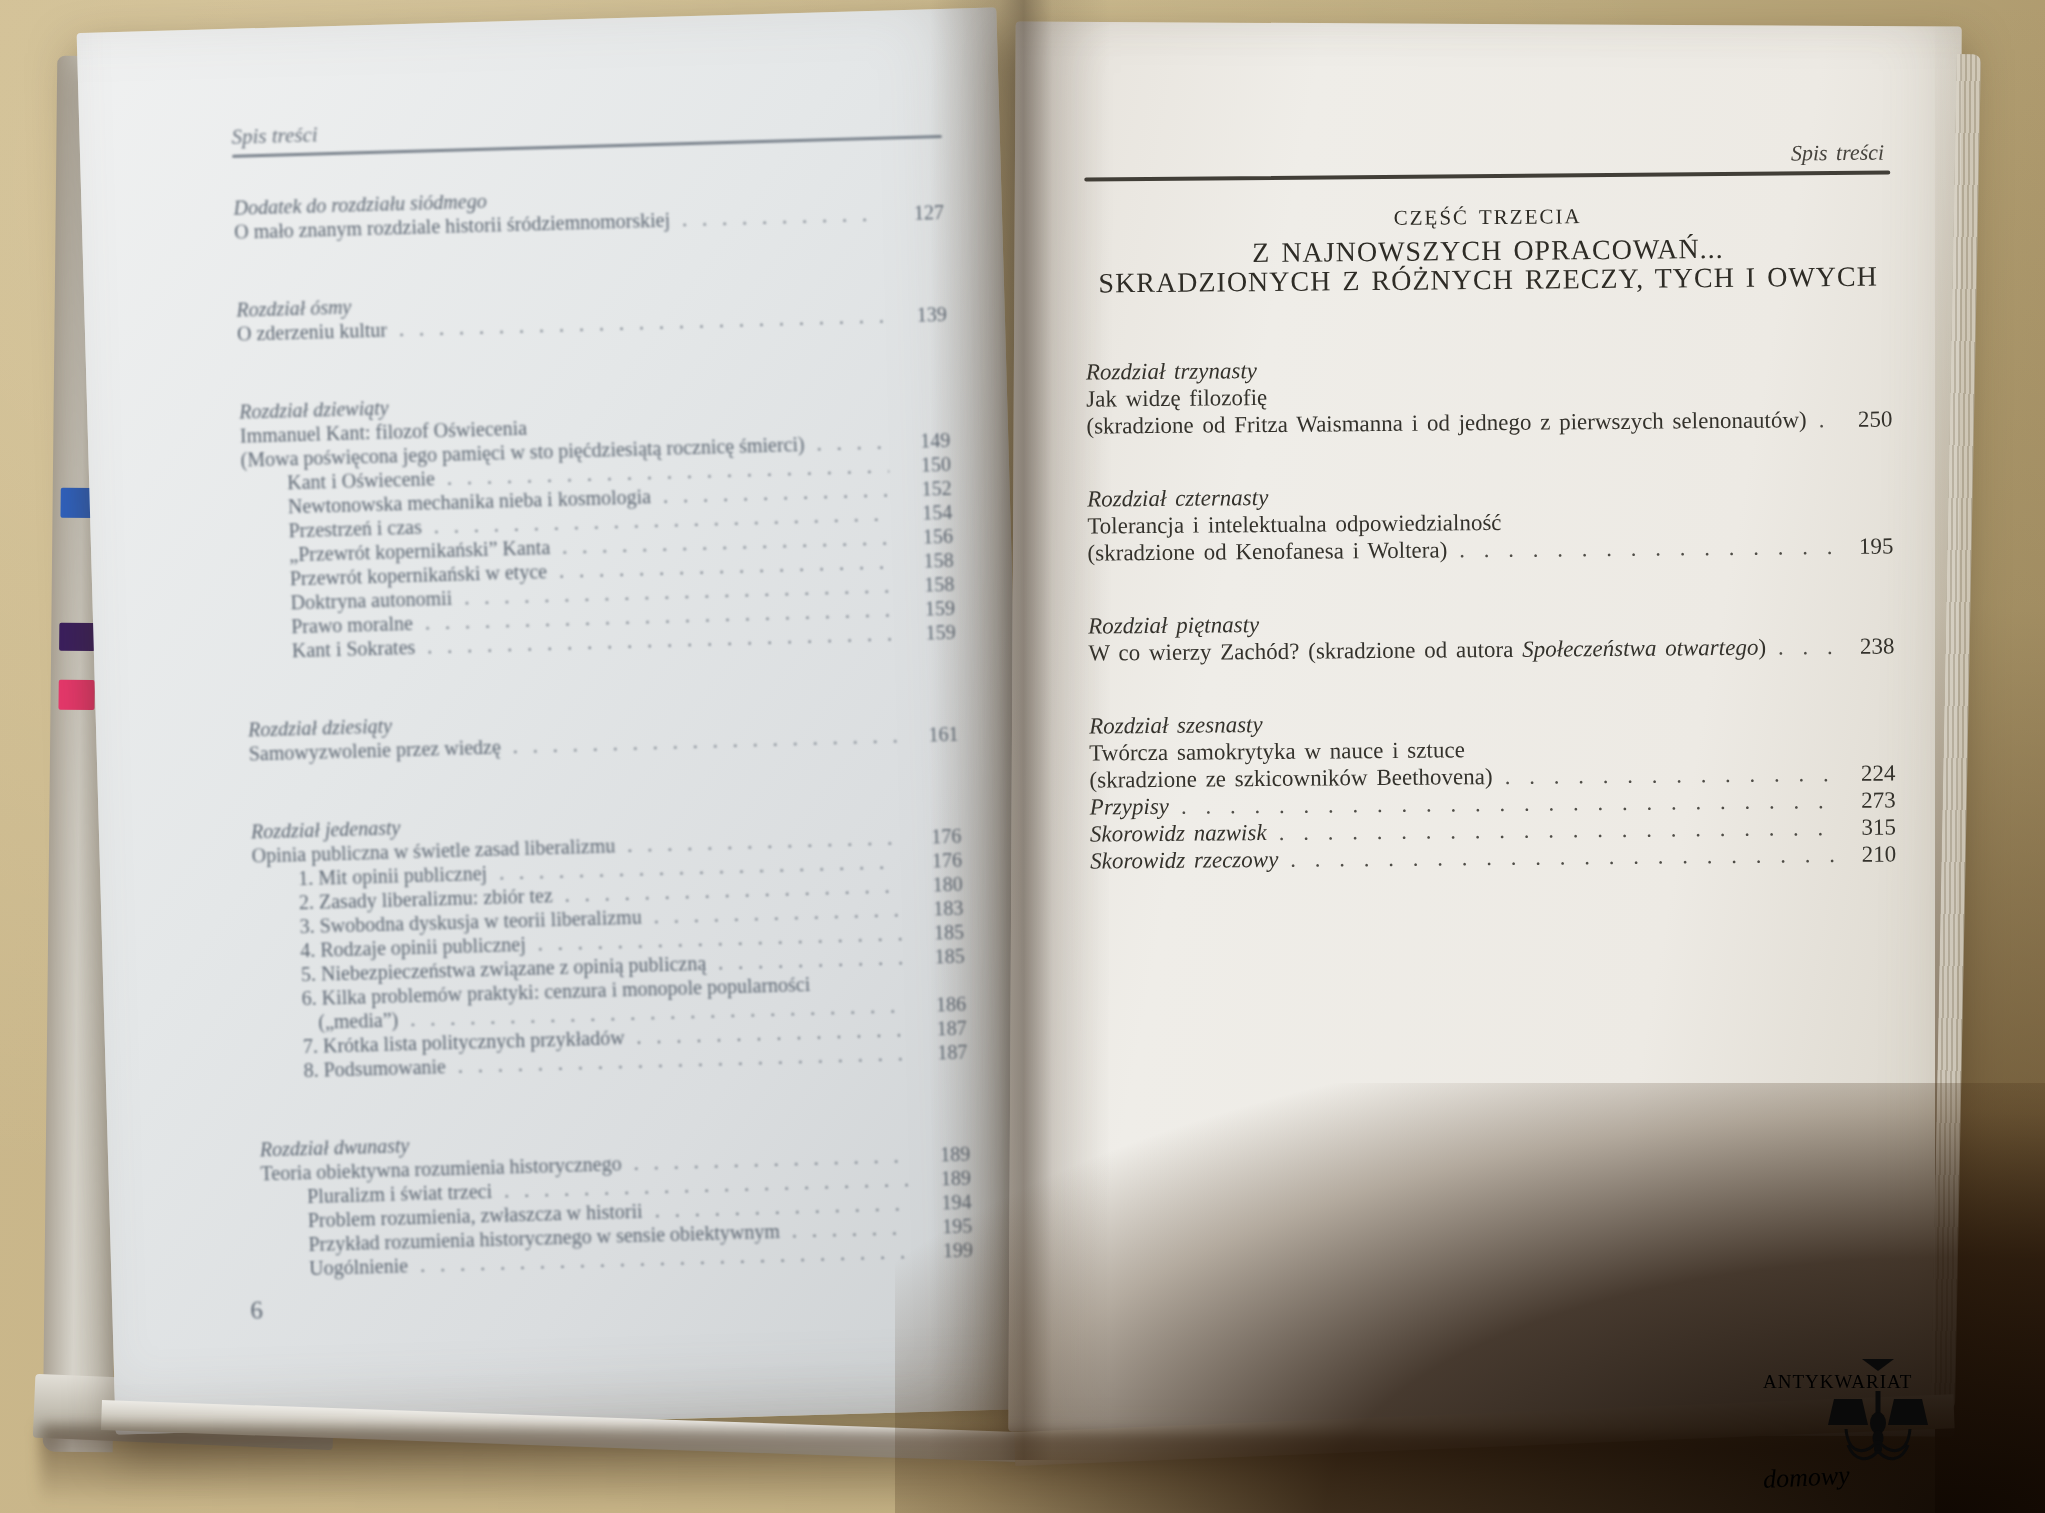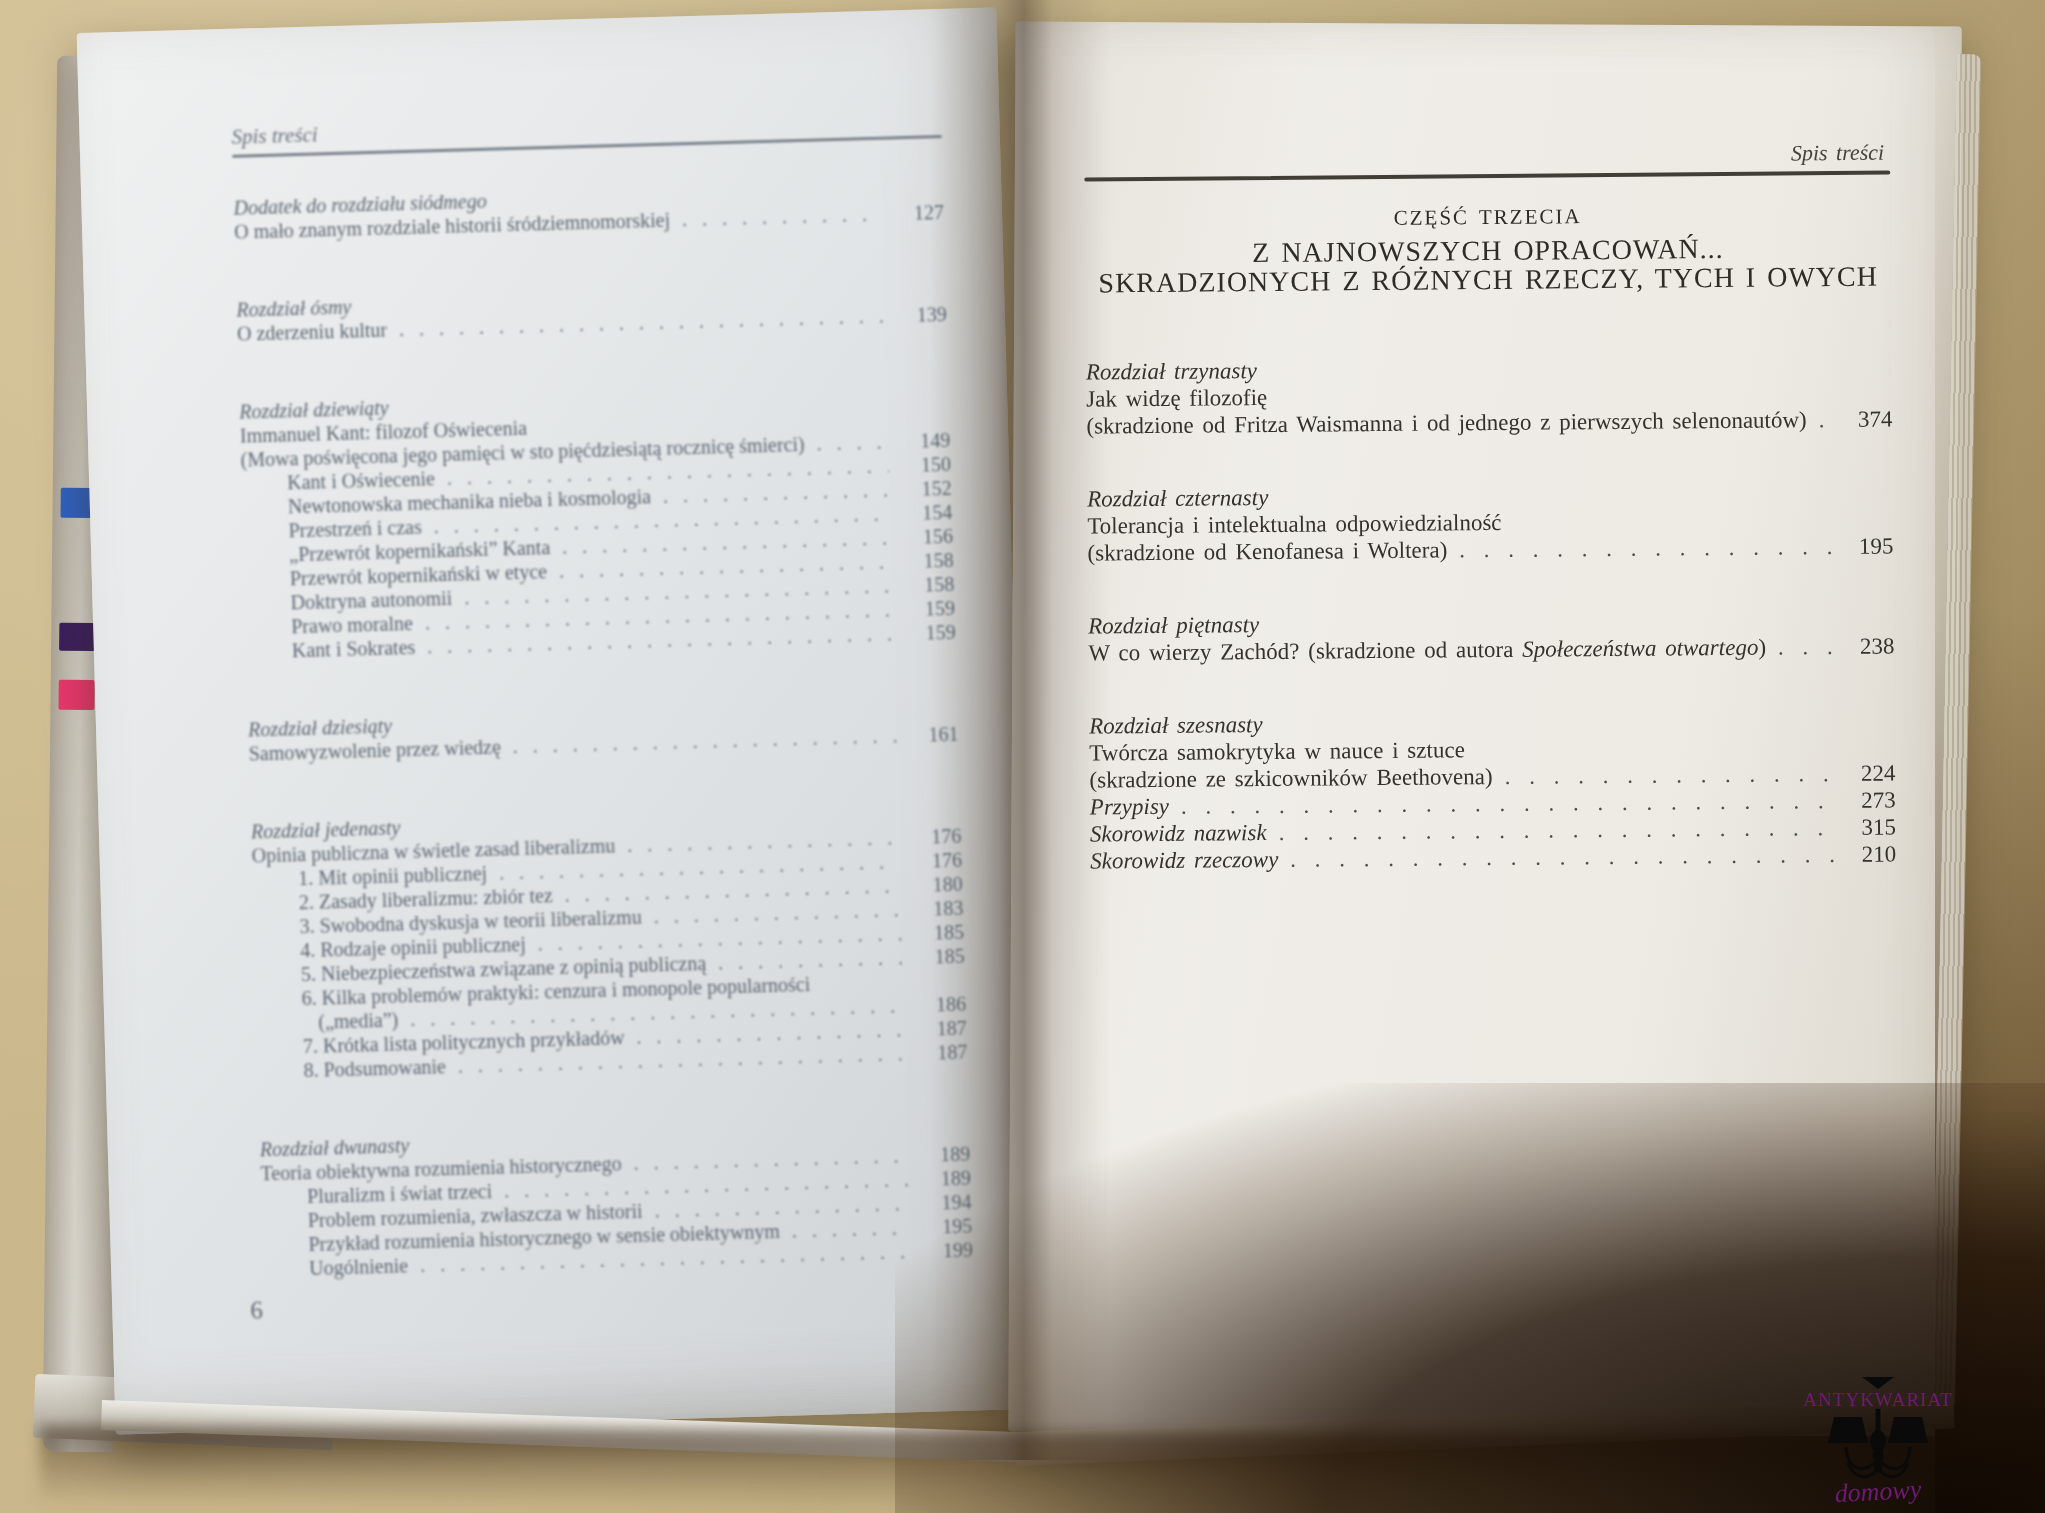--- a/index.html
+++ b/index.html
@@ -123,22 +123,22 @@
     background:linear-gradient(rgba(48,30,14,.5),rgba(48,30,14,0));
     filter:blur(7px);transform:rotate(.4deg);
   }
   .dark-corner{
     position:absolute;right:0;bottom:0;width:1150px;height:430px;z-index:7;pointer-events:none;
     background:radial-gradient(ellipse at 92% 100%, rgba(16,8,2,.97) 0%, rgba(34,19,7,.82) 42%, rgba(70,48,24,.35) 66%, rgba(70,48,24,0) 82%);
   }
 
   
   .watermark{
-    position:absolute;right:52px;bottom:6px;width:230px;z-index:9;
-    text-align:center;color:#701a75;
+    position:absolute;right:52px;bottom:24px;width:230px;z-index:9;
+    text-align:left;color:#000000;
   }
   .watermark .wm-title{font-size:19px;letter-spacing:1px;font-family:"Liberation Serif",serif;}
   .watermark .wm-sub{font-size:26px;font-style:italic;margin-top:-6px;transform:rotate(-3deg);}
   .watermark svg{display:block;margin:0 auto;margin-top:-2px;}
   .wm-finial{margin:0 auto;width:0;height:0;border-left:16px solid transparent;border-right:16px solid transparent;border-top:12px solid #0a0a0a;}
 </style>
 </head>
 <body>
 
 <div class="scene">
@@ -350,21 +350,21 @@
           <div class="toc-section">
             <div class="toc-row">
               <span class="t it">Rozdział trzynasty</span>
             </div>
             <div class="toc-row">
               <span class="t">Jak widzę filozofię</span>
             </div>
             <div class="toc-row">
               <span class="t">(skradzione od Fritza Waismanna i od jednego z pierwszych selenonautów)</span>
               <span class="lead"></span>
-              <span class="pg">374</span>
+              <span class="pg">250</span>
             </div>
           </div>
           <div class="toc-section">
             <div class="toc-row">
               <span class="t it">Rozdział czternasty</span>
             </div>
             <div class="toc-row">
               <span class="t">Tolerancja i intelektualna odpowiedzialność</span>
             </div>
             <div class="toc-row">

